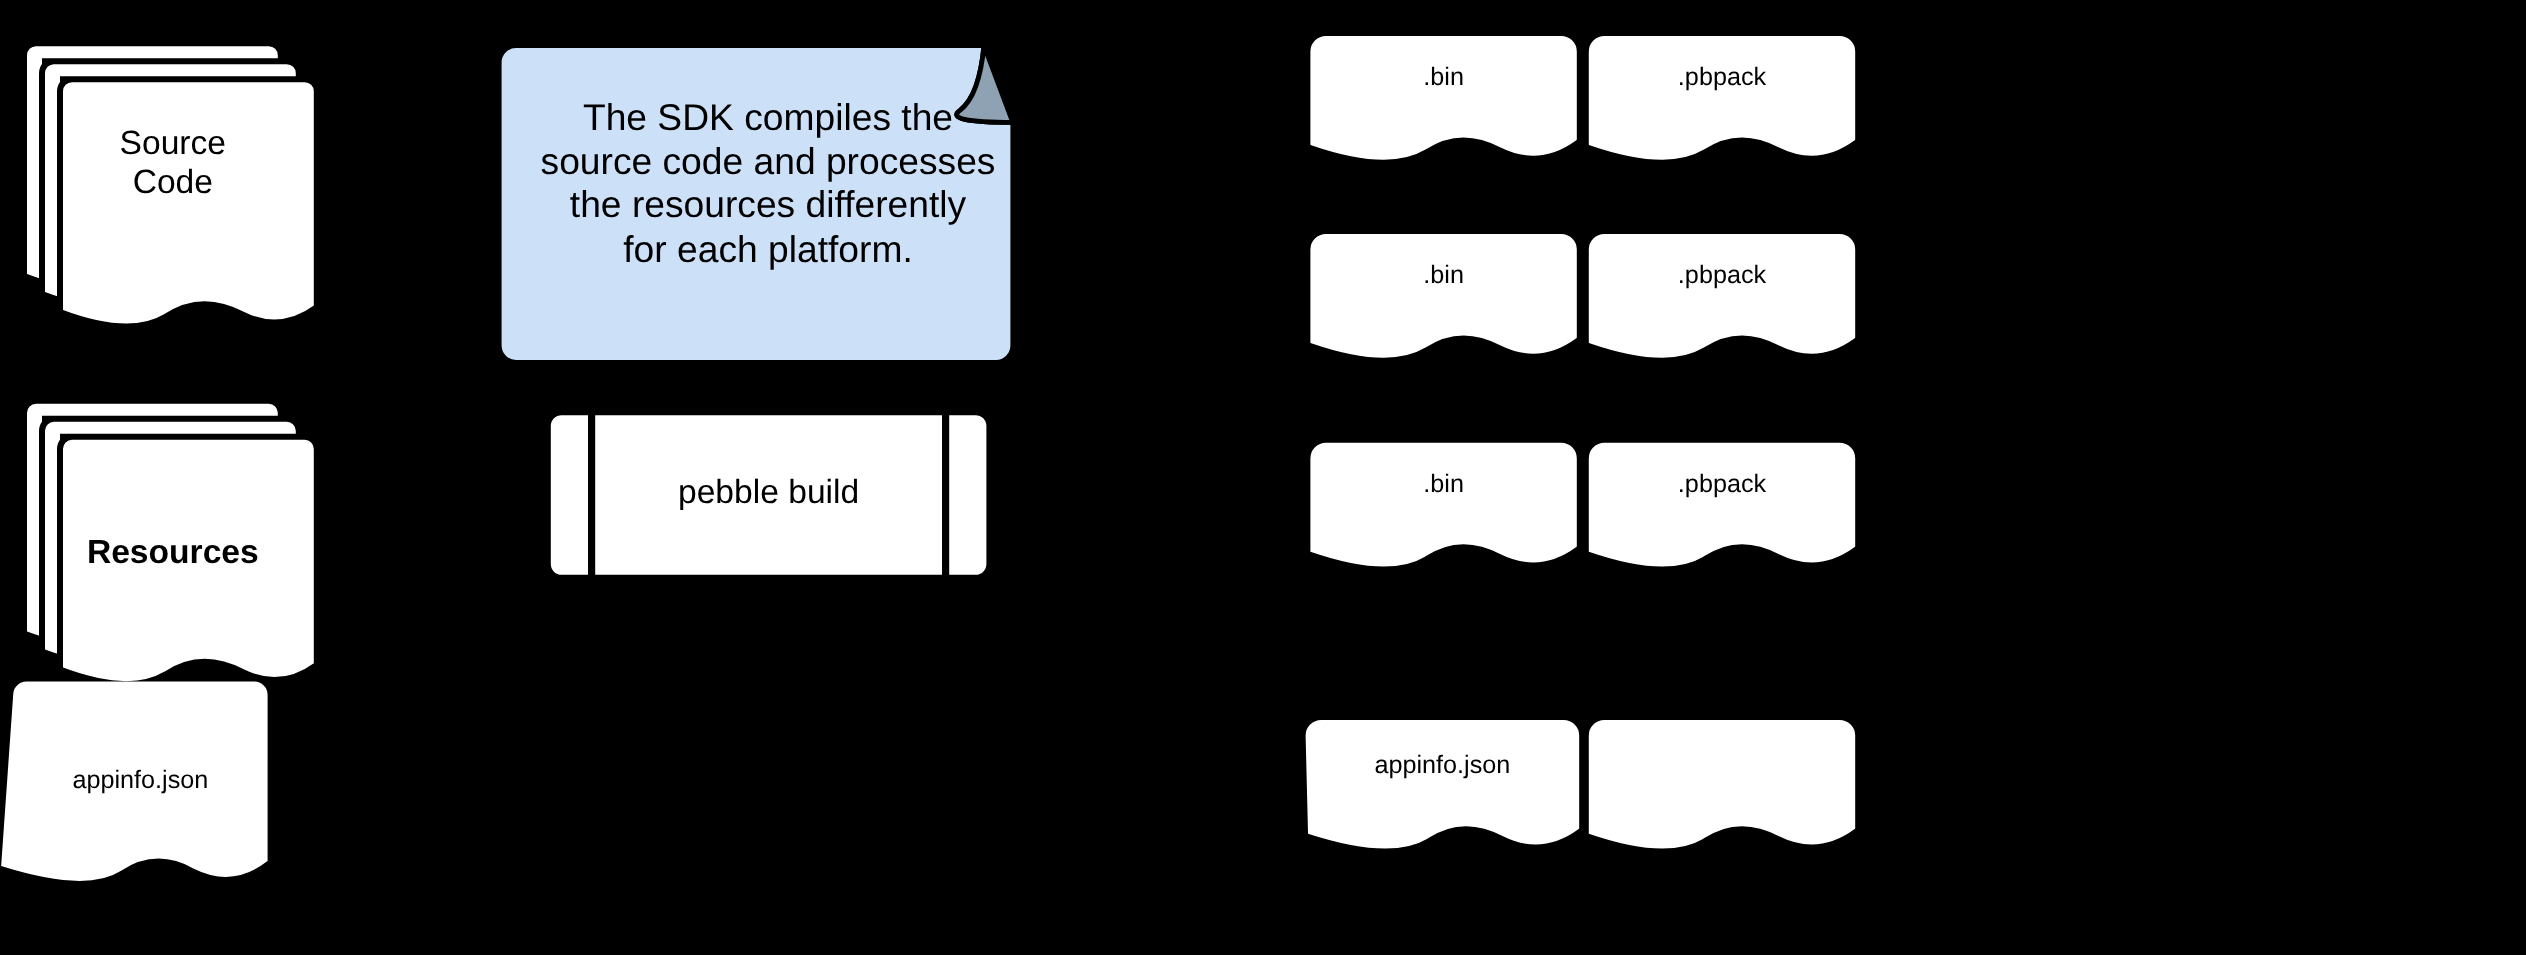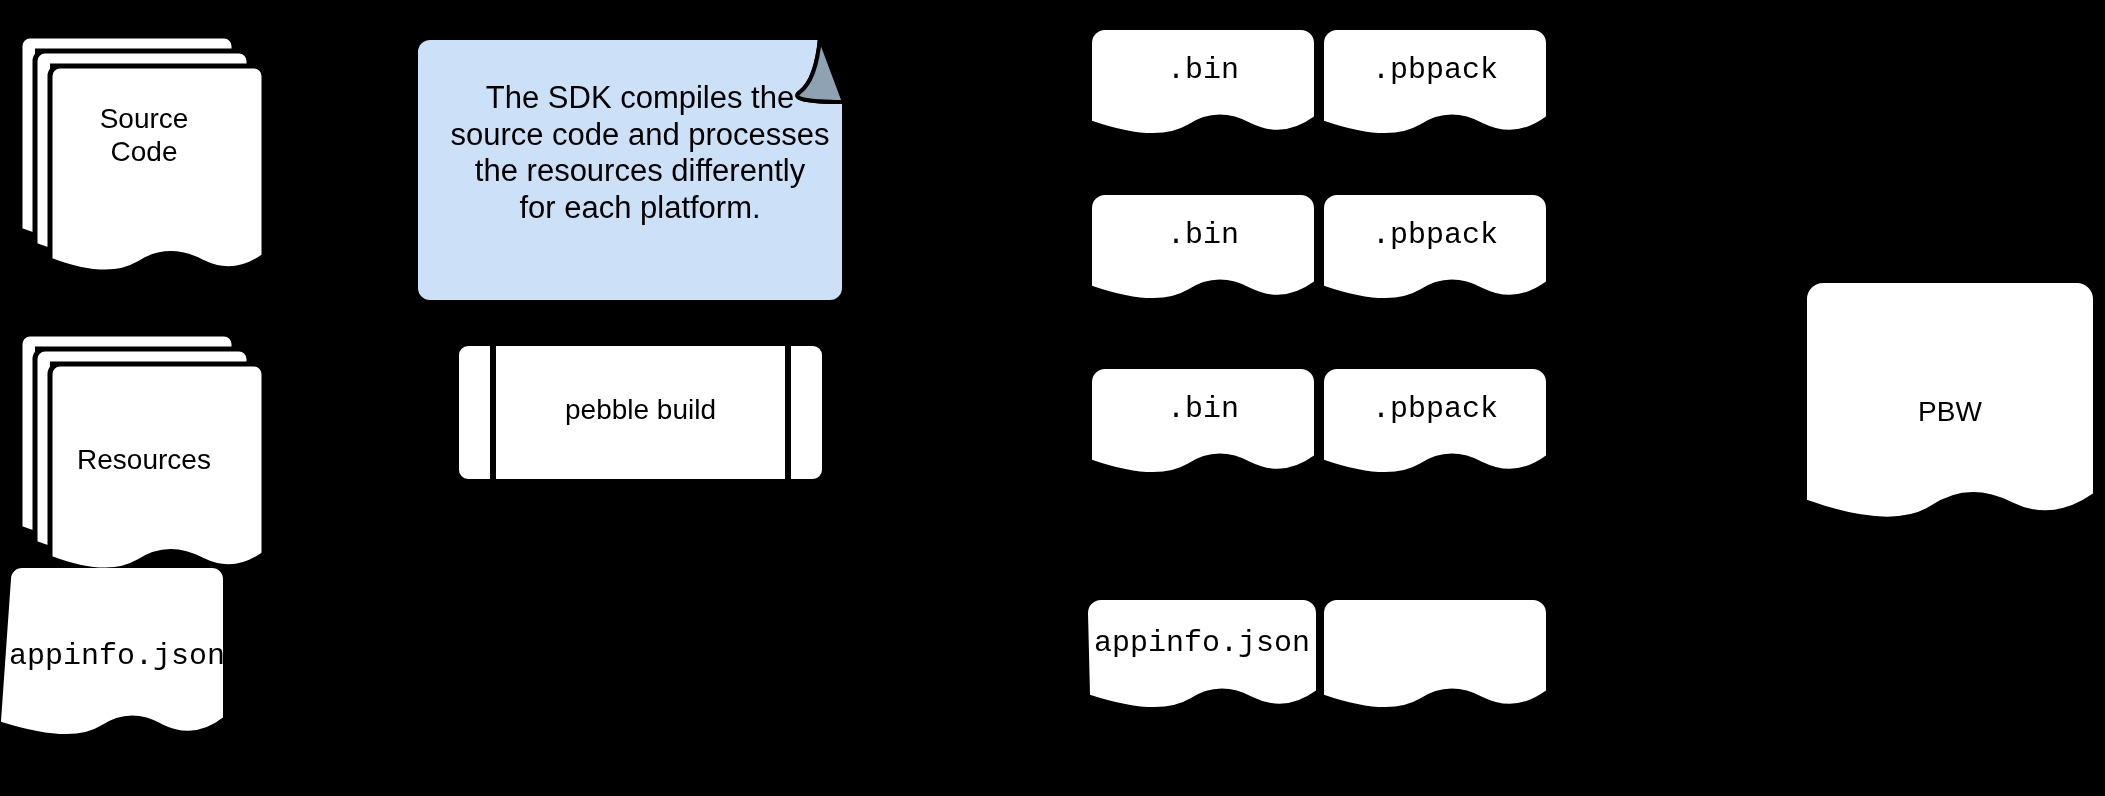--- a/index.html
+++ b/index.html
@@ -52,21 +52,21 @@
   #pbpack-1         { left: 1322px; top: 28px;  width: 226px; height: 120px; }
   #bin-2            { left: 1090px; top: 193px; width: 226px; height: 120px; }
   #pbpack-2         { left: 1322px; top: 193px; width: 226px; height: 120px; }
   #bin-3            { left: 1090px; top: 367px; width: 226px; height: 120px; }
   #pbpack-3         { left: 1322px; top: 367px; width: 226px; height: 120px; }
   #appinfo-out      { left: 1086px; top: 598px; width: 232px; height: 125px; }
   #jsapp-out        { left: 1322px; top: 598px; width: 226px; height: 125px; }
 
   
   #pbw              { left: 1805px; top: 281px; width: 290px; height: 265px; }
-  .lbl-md  { font-size: 30px; font-family: Liberation Mono, monospace; }
+  .lbl-md  { font-size: 21px; }
   .lbl-lg  { font-size: 28px; }
   .lbl-note{ font-size: 31px; }
 </style>
 </head>
 <body>
 
 <div id="canvas">
 
   <div class="node" id="source-code">
     <svg viewBox="0 0 236 250" width="236" height="250">
@@ -77,21 +77,21 @@
     <div class="label lbl-lg" style="top:72px;left:36px;width:200px;">Source
 Code</div>
   </div>
 
   <div class="node" id="resources">
     <svg viewBox="0 0 236 250" width="236" height="250">
       <path d="M12,6 H216 a10,10 0 0 1 10,10 V196 q-30,22 -62,6 q-34,-18 -64,2 q-30,18 -88,-4 V16 a10,10 0 0 1 10,-10 Z" fill="#ffffff" stroke="#000000" stroke-width="5"></path>
       <path d="M27,21 H231 a10,10 0 0 1 10,10 V211 q-30,22 -62,6 q-34,-18 -64,2 q-30,18 -88,-4 V31 a10,10 0 0 1 10,-10 Z" fill="#ffffff" stroke="#000000" stroke-width="5"></path>
       <path d="M42,36 H246 a10,10 0 0 1 10,10 V226 q-30,22 -62,6 q-34,-18 -64,2 q-30,18 -88,-4 V46 a10,10 0 0 1 10,-10 Z" fill="#ffffff" stroke="#000000" stroke-width="5"></path>
     </svg>
-    <div class="label lbl-lg" style="top:115px;left:36px;width:200px;">Resources</div>
+    <div class="label lbl-lg" style="top:115px;left:36px;width:200px;font-weight:bold;">Resources</div>
   </div>
 
   <div class="node" id="appinfo-left">
     <svg viewBox="0 0 218 190" width="218" height="190">
       <path d="M4,14 a10,10 0 0 1 10,-10 H204 a10,10 0 0 1 10,10 V152 q-28,22 -60,6 q-32,-18 -62,2 q-28,18 -98,-4 Z" fill="#ffffff" stroke="#ffffff" stroke-width="2"></path>
     </svg>
     <div class="label lbl-md" style="top:74px;left:0;width:218px;">appinfo.json</div>
   </div>
 
   <div class="node" id="sdk-note">
@@ -162,20 +162,14 @@
     </svg>
     <div class="label lbl-md" style="top:28px;left:0;width:232px;">appinfo.json</div>
   </div>
 
   <div class="node" id="jsapp-out">
     <svg viewBox="0 0 226 125" width="226" height="125">
       <path d="M3,15 a12,12 0 0 1 12,-12 H211 a12,12 0 0 1 12,12 V92 q-30,22 -62,6 q-34,-18 -64,2 q-30,18 -94,-4 Z" fill="#ffffff" stroke="#ffffff" stroke-width="2"></path>
     </svg>
   </div>
 
-  <div class="node" id="pbw">
-    <svg viewBox="0 0 290 265" width="290" height="265">
-      <path d="M3,18 a15,15 0 0 1 15,-15 H272 a15,15 0 0 1 15,15 V212 q-40,28 -80,8 q-44,-22 -82,4 q-38,24 -122,-6 Z" fill="#ffffff" stroke="#ffffff" stroke-width="2"></path>
-    </svg>
-    <div class="label lbl-lg" style="top:114px;left:0;width:290px;">PBW</div>
-  </div>
 
 </div>
 
 </body></html>

